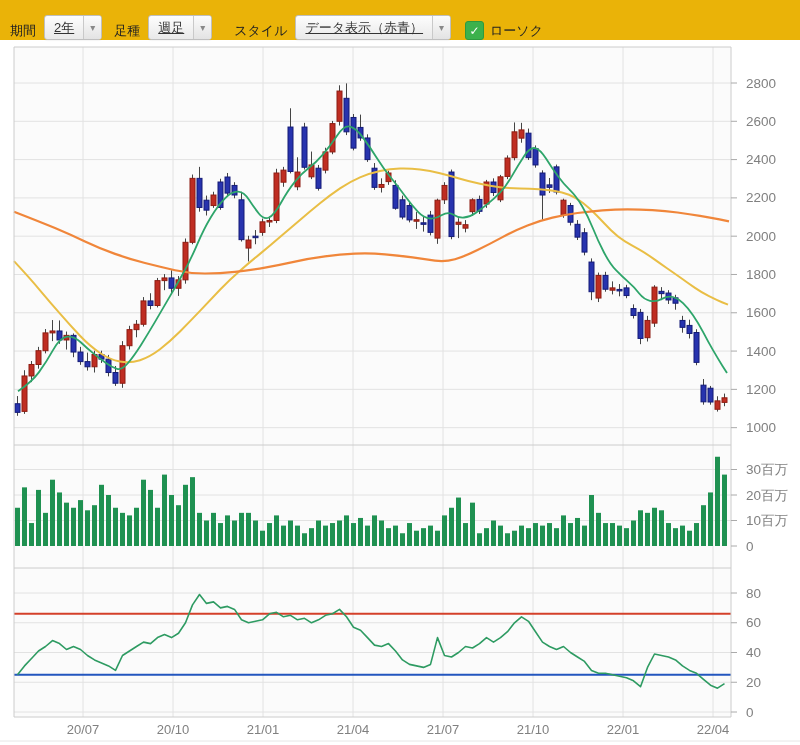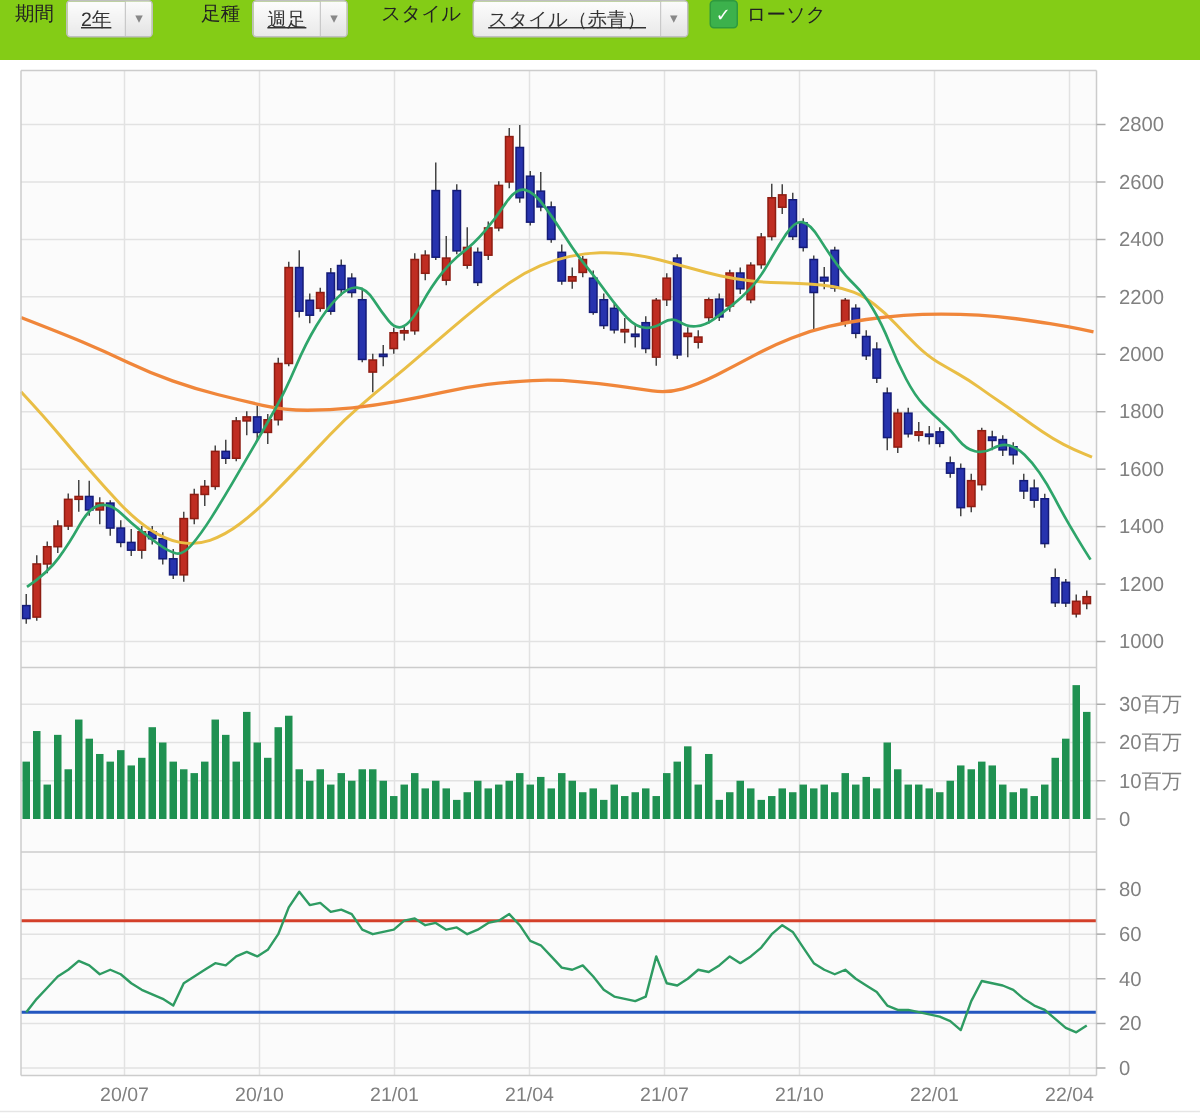--- a/index.html
+++ b/index.html
@@ -1,19 +1,19 @@
 <!DOCTYPE html>
 <html><head>
 <meta charset="utf-8">
 <style>
   html,body{margin:0;padding:0;background:#ffffff;}
   body{width:800px;height:745px;font-family:"Liberation Sans","DejaVu Sans",sans-serif;overflow:hidden;}
-  .toolbar{height:40px;display:flex;align-items:flex-start;padding:0 0 0 10px;box-sizing:border-box;background:#84cc16;font-size:13px;color:#222;}
+  .toolbar{height:40px;display:flex;align-items:flex-end;padding:0 0 0 10px;box-sizing:border-box;background:#eab308;font-size:13px;color:#222;}
   .tlabel{margin-right:8px;color:#222;}
-  .gap1{margin-left:32px;}
+  .gap1{margin-left:12px;}
   .gap2{margin-left:22px;}
   .dropdown{display:inline-flex;align-items:stretch;height:23px;border:1px solid #bfbfbf;border-radius:3px;background:linear-gradient(#fdfdfd,#e9e9e9);cursor:pointer;box-shadow:0 1px 1px rgba(0,0,0,0.04);}
   .dd-value{display:flex;align-items:center;padding:0 9px;color:#333;text-decoration:underline;}
   .dd-arrow{display:flex;align-items:center;justify-content:center;width:17px;border-left:1px solid #c9c9c9;color:#888;font-size:10px;background:linear-gradient(#fbfbfb,#e3e3e3);border-radius:0 2px 2px 0;}
   .checkwrap{display:flex;align-items:center;margin-left:14px;cursor:pointer;}
   .checkbox{width:17px;height:17px;border-radius:3px;background:#3cb14c;border:1px solid #2e9a3e;color:#fff;font-size:12px;font-weight:bold;display:flex;align-items:center;justify-content:center;margin-right:6px;}
   .chartwrap{position:relative;width:732px;height:705px;}
   svg text{font-family:"Liberation Sans","DejaVu Sans",sans-serif;}
 </style>
 </head>
@@ -25,21 +25,21 @@
     <span class="dd-value">2年</span>
     <span class="dd-arrow">▾</span>
   </div>
   <span class="tlabel gap1">足種</span>
   <div class="dropdown">
     <span class="dd-value">週足</span>
     <span class="dd-arrow">▾</span>
   </div>
   <span class="tlabel gap2">スタイル</span>
   <div class="dropdown">
-    <span class="dd-value">スタイル（赤青）</span>
+    <span class="dd-value">データ表示（赤青）</span>
     <span class="dd-arrow">▾</span>
   </div>
   <div class="checkwrap">
     <span class="checkbox">✓</span>
     <span>ローソク</span>
   </div>
 </div>
 
 <div class="chartwrap">
   <svg id="chart-svg" width="800" height="705" viewBox="0 0 800 705">

